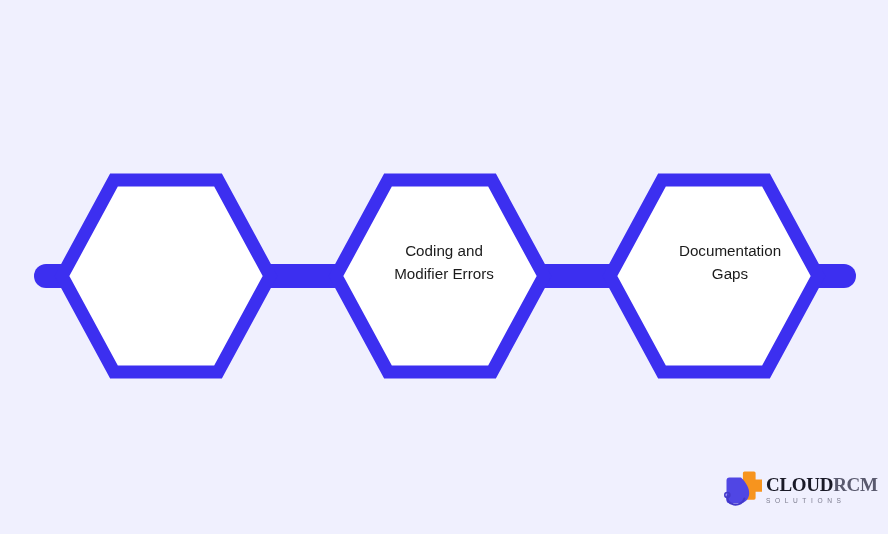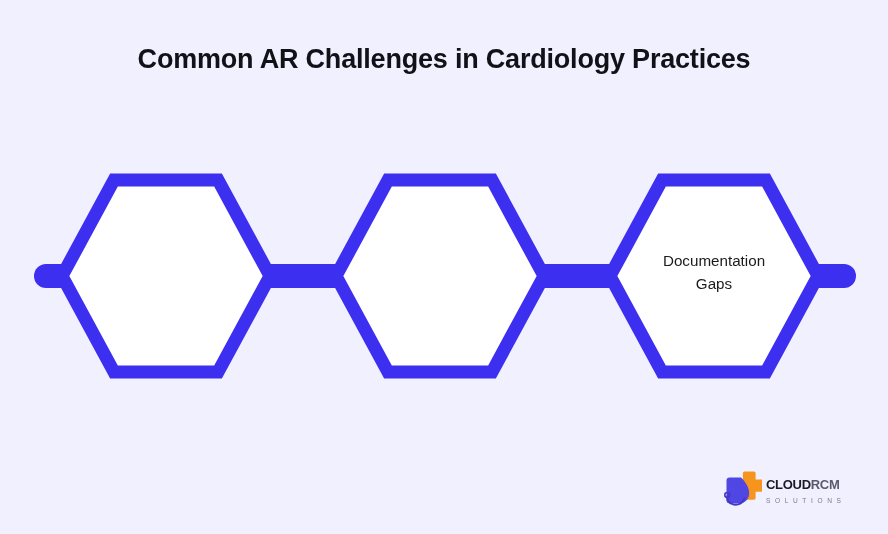--- a/index.html
+++ b/index.html
@@ -51,21 +51,21 @@
     text-align: center;
     color: #1b1b1b;
     font-size: 15.2px;
     line-height: 23px;
     font-family: "Liberation Sans", sans-serif;
     white-space: pre-line;
     pointer-events: none;
   }
   .hex-label-1 { left: 82px;  top: 228px; width: 170px; }
   .hex-label-2 { left: 356px; top: 239px; width: 176px; }
-  .hex-label-3 { left: 628px; top: 239px; width: 172px; margin-top: 10px; }
+  .hex-label-3 { left: 644px; top: 239px; width: 172px; }
 
   
   .logo {
     position: absolute;
     left: 718px;
     top: 466px;
     width: 155px;
     height: 48px;
     display: flex;
     align-items: center;
@@ -75,43 +75,42 @@
     height: 44px;
     flex: 0 0 44px;
   }
   .logo-text {
     margin-left: 4px;
     display: flex;
     flex-direction: column;
     justify-content: center;
   }
   .logo-wordmark {
-    font-size: 13px;
+    font-size: 19px;
     font-weight: bold;
     letter-spacing: -0.3px;
     line-height: 20px;
-    font-family: Liberation Sans, sans-serif;
+    font-family: Liberation Serif, serif;
   }
   .logo-cloud { color: #1a1a27; }
   .logo-rcm   { color: #5a5a6e; font-weight: bold; }
   .logo-sub {
     font-size: 6.6px;
     letter-spacing: 4.6px;
     color: #7b7b8d;
     line-height: 10px;
     margin-top: 1px;
     font-family: "Liberation Sans", sans-serif;
   }
 </style>
 </head>
 <body>
 
 <div class="canvas">
 
-  <div class="title">Common AR Challenges in Cardiology Practices</div>
 
   <div class="diagram">
     <svg width="888" height="232" viewBox="0 0 888 232" xmlns="http://www.w3.org/2000/svg">
 
       <defs>
         <style>
           .hexOutline { fill: none; stroke: #3c2ff0; stroke-width: 13; stroke-linejoin: miter; }
           .hexFill    { fill: #ffffff; }
           .connBar    { fill: #3c2ff0; }
         </style>
@@ -138,20 +137,22 @@
         <polygon class="hexOutline" points="336,116 388,20 492,20 544,116 492,212 388,212"></polygon>
       </g>
 
       <g>
         <polygon class="hexFill" points="610,116 662,20 766,20 818,116 766,212 662,212"></polygon>
         <polygon class="hexOutline" points="610,116 662,20 766,20 818,116 766,212 662,212"></polygon>
       </g>
     </svg>
   </div>
 
+  <div class="hex-label hex-label-2">Coding and
+Modifier Errors</div>
   <div class="hex-label hex-label-3">Documentation
 Gaps</div>
 
   <div class="logo">
     <svg class="logo-mark" viewBox="0 0 44 44" xmlns="http://www.w3.org/2000/svg">
 
       <path d="M26.5 3.5 h9.5 a1.6 1.6 0 0 1 1.6 1.6 v6.3 h6.0 a1.6 1.6 0 0 1 1.6 1.6 v9.2
                a1.6 1.6 0 0 1 -1.6 1.6 h-6.0 v6.3 a1.6 1.6 0 0 1 -1.6 1.6 h-9.5
                a1.6 1.6 0 0 1 -1.6 -1.6 v-6.3 h-6.0 a1.6 1.6 0 0 1 -1.6 -1.6 v-9.2
                a1.6 1.6 0 0 1 1.6 -1.6 h6.0 v-6.3 a1.6 1.6 0 0 1 1.6 -1.6 z" fill="#f7941e"></path>

